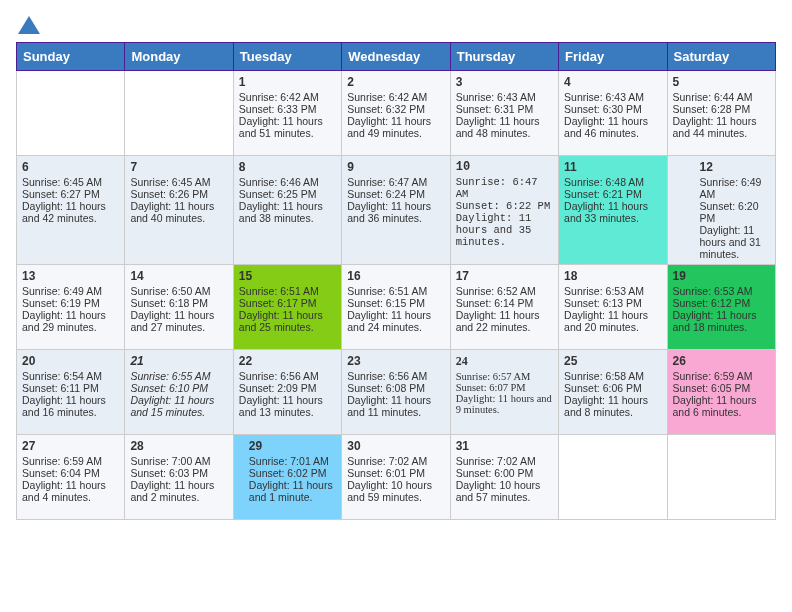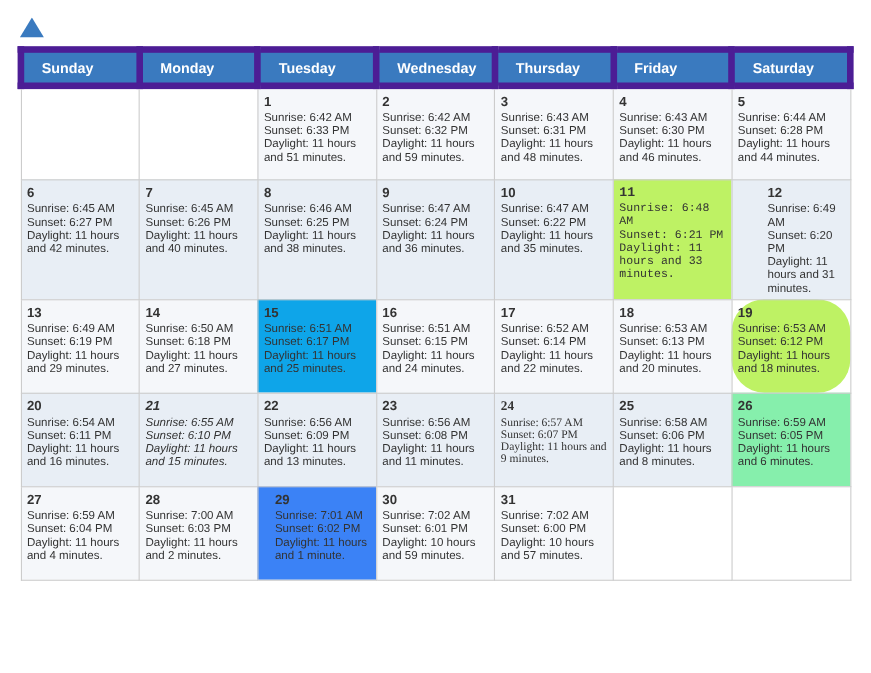--- a/index.html
+++ b/index.html
@@ -39,24 +39,24 @@
     }
     .calendar-table {
       width: 100%;
       border-collapse: collapse;
       table-layout: fixed;
     }
     .calendar-table th {
       background-color: #3a7abf;
       color: white;
       text-align: left;
-      padding: 6px 16px;
+      padding: 6px 6px;
       font-size: 13px;
       font-weight: bold;
-      border: 6px solid #4c1d95;
+      border: 1px solid #4c1d95;
     }
     .calendar-table td {
       border: 1px solid #ccc;
       vertical-align: top;
       padding: 4px 5px;
       font-size: 10.5px;
       color: #333;
       height: 85px;
       background: #fff;
     }
@@ -114,21 +114,21 @@
         <td style="background: rgb(245, 247, 250);">
           <span class="day-num">1</span>
           <div>Sunrise: 6:42 AM</div>
           <div>Sunset: 6:33 PM</div>
           <div>Daylight: 11 hours and 51 minutes.</div>
         </td>
         <td style="background: rgb(245, 247, 250);">
           <span class="day-num">2</span>
           <div>Sunrise: 6:42 AM</div>
           <div>Sunset: 6:32 PM</div>
-          <div>Daylight: 11 hours and 59 minutes.</div>
+          <div>Daylight: 11 hours and 49 minutes.</div>
         </td>
         <td style="background: rgb(245, 247, 250);">
           <span class="day-num">3</span>
           <div>Sunrise: 6:43 AM</div>
           <div>Sunset: 6:31 PM</div>
           <div>Daylight: 11 hours and 48 minutes.</div>
         </td>
         <td style="background: rgb(245, 247, 250);">
           <span class="day-num">4</span>
           <div>Sunrise: 6:43 AM</div>
@@ -160,27 +160,27 @@
           <div>Sunrise: 6:46 AM</div>
           <div>Sunset: 6:25 PM</div>
           <div>Daylight: 11 hours and 38 minutes.</div>
         </td>
         <td style="background: rgb(232, 238, 245);">
           <span class="day-num">9</span>
           <div>Sunrise: 6:47 AM</div>
           <div>Sunset: 6:24 PM</div>
           <div>Daylight: 11 hours and 36 minutes.</div>
         </td>
-        <td style="background: rgb(232, 238, 245);">
+        <td style="background: rgb(232, 238, 245); font-family: Liberation Mono, monospace;">
           <span class="day-num">10</span>
           <div>Sunrise: 6:47 AM</div>
           <div>Sunset: 6:22 PM</div>
           <div>Daylight: 11 hours and 35 minutes.</div>
         </td>
-        <td style="background: #bef264; font-family: Liberation Mono, monospace;">
+        <td style="background: #5eead4;">
           <span class="day-num">11</span>
           <div>Sunrise: 6:48 AM</div>
           <div>Sunset: 6:21 PM</div>
           <div>Daylight: 11 hours and 33 minutes.</div>
         </td>
         <td style="background: rgb(232, 238, 245); padding-left: 32px;">
           <span class="day-num">12</span>
           <div>Sunrise: 6:49 AM</div>
           <div>Sunset: 6:20 PM</div>
           <div>Daylight: 11 hours and 31 minutes.</div>
@@ -192,21 +192,21 @@
           <div>Sunrise: 6:49 AM</div>
           <div>Sunset: 6:19 PM</div>
           <div>Daylight: 11 hours and 29 minutes.</div>
         </td>
         <td style="background: rgb(245, 247, 250);">
           <span class="day-num">14</span>
           <div>Sunrise: 6:50 AM</div>
           <div>Sunset: 6:18 PM</div>
           <div>Daylight: 11 hours and 27 minutes.</div>
         </td>
-        <td style="background: #0ea5e9;">
+        <td style="background: #84cc16;">
           <span class="day-num">15</span>
           <div>Sunrise: 6:51 AM</div>
           <div>Sunset: 6:17 PM</div>
           <div>Daylight: 11 hours and 25 minutes.</div>
         </td>
         <td style="background: rgb(245, 247, 250);">
           <span class="day-num">16</span>
           <div>Sunrise: 6:51 AM</div>
           <div>Sunset: 6:15 PM</div>
           <div>Daylight: 11 hours and 24 minutes.</div>
@@ -216,21 +216,21 @@
           <div>Sunrise: 6:52 AM</div>
           <div>Sunset: 6:14 PM</div>
           <div>Daylight: 11 hours and 22 minutes.</div>
         </td>
         <td style="background: rgb(245, 247, 250);">
           <span class="day-num">18</span>
           <div>Sunrise: 6:53 AM</div>
           <div>Sunset: 6:13 PM</div>
           <div>Daylight: 11 hours and 20 minutes.</div>
         </td>
-        <td style="background: #bef264; border-radius: 30px;">
+        <td style="background: #22c55e;">
           <span class="day-num">19</span>
           <div>Sunrise: 6:53 AM</div>
           <div>Sunset: 6:12 PM</div>
           <div>Daylight: 11 hours and 18 minutes.</div>
         </td>
       </tr>
       <tr>
         <td style="background: rgb(232, 238, 245);">
           <span class="day-num">20</span>
           <div>Sunrise: 6:54 AM</div>
@@ -239,62 +239,62 @@
         </td>
         <td style="background: rgb(232, 238, 245); font-style: italic;">
           <span class="day-num">21</span>
           <div>Sunrise: 6:55 AM</div>
           <div>Sunset: 6:10 PM</div>
           <div>Daylight: 11 hours and 15 minutes.</div>
         </td>
         <td style="background: rgb(232, 238, 245);">
           <span class="day-num">22</span>
           <div>Sunrise: 6:56 AM</div>
-          <div>Sunset: 6:09 PM</div>
+          <div>Sunset: 2:09 PM</div>
           <div>Daylight: 11 hours and 13 minutes.</div>
         </td>
         <td style="background: rgb(232, 238, 245);">
           <span class="day-num">23</span>
           <div>Sunrise: 6:56 AM</div>
           <div>Sunset: 6:08 PM</div>
           <div>Daylight: 11 hours and 11 minutes.</div>
         </td>
         <td style="background: rgb(232, 238, 245); font-family: Liberation Serif, serif;">
           <span class="day-num">24</span>
           <div>Sunrise: 6:57 AM</div>
           <div>Sunset: 6:07 PM</div>
           <div>Daylight: 11 hours and 9 minutes.</div>
         </td>
         <td style="background: rgb(232, 238, 245);">
           <span class="day-num">25</span>
           <div>Sunrise: 6:58 AM</div>
           <div>Sunset: 6:06 PM</div>
           <div>Daylight: 11 hours and 8 minutes.</div>
         </td>
-        <td style="background: #86efac;">
+        <td style="background: #f9a8d4;">
           <span class="day-num">26</span>
           <div>Sunrise: 6:59 AM</div>
           <div>Sunset: 6:05 PM</div>
           <div>Daylight: 11 hours and 6 minutes.</div>
         </td>
       </tr>
       <tr>
         <td style="background: rgb(245, 247, 250);">
           <span class="day-num">27</span>
           <div>Sunrise: 6:59 AM</div>
           <div>Sunset: 6:04 PM</div>
           <div>Daylight: 11 hours and 4 minutes.</div>
         </td>
         <td style="background: rgb(245, 247, 250);">
           <span class="day-num">28</span>
           <div>Sunrise: 7:00 AM</div>
           <div>Sunset: 6:03 PM</div>
           <div>Daylight: 11 hours and 2 minutes.</div>
         </td>
-        <td style="background: #3b82f6; padding-left: 15px;">
+        <td style="background: #7dd3fc; padding-left: 15px;">
           <span class="day-num">29</span>
           <div>Sunrise: 7:01 AM</div>
           <div>Sunset: 6:02 PM</div>
           <div>Daylight: 11 hours and 1 minute.</div>
         </td>
         <td style="background: rgb(245, 247, 250); margin-top: 18px;">
           <span class="day-num">30</span>
           <div>Sunrise: 7:02 AM</div>
           <div>Sunset: 6:01 PM</div>
           <div>Daylight: 10 hours and 59 minutes.</div>

